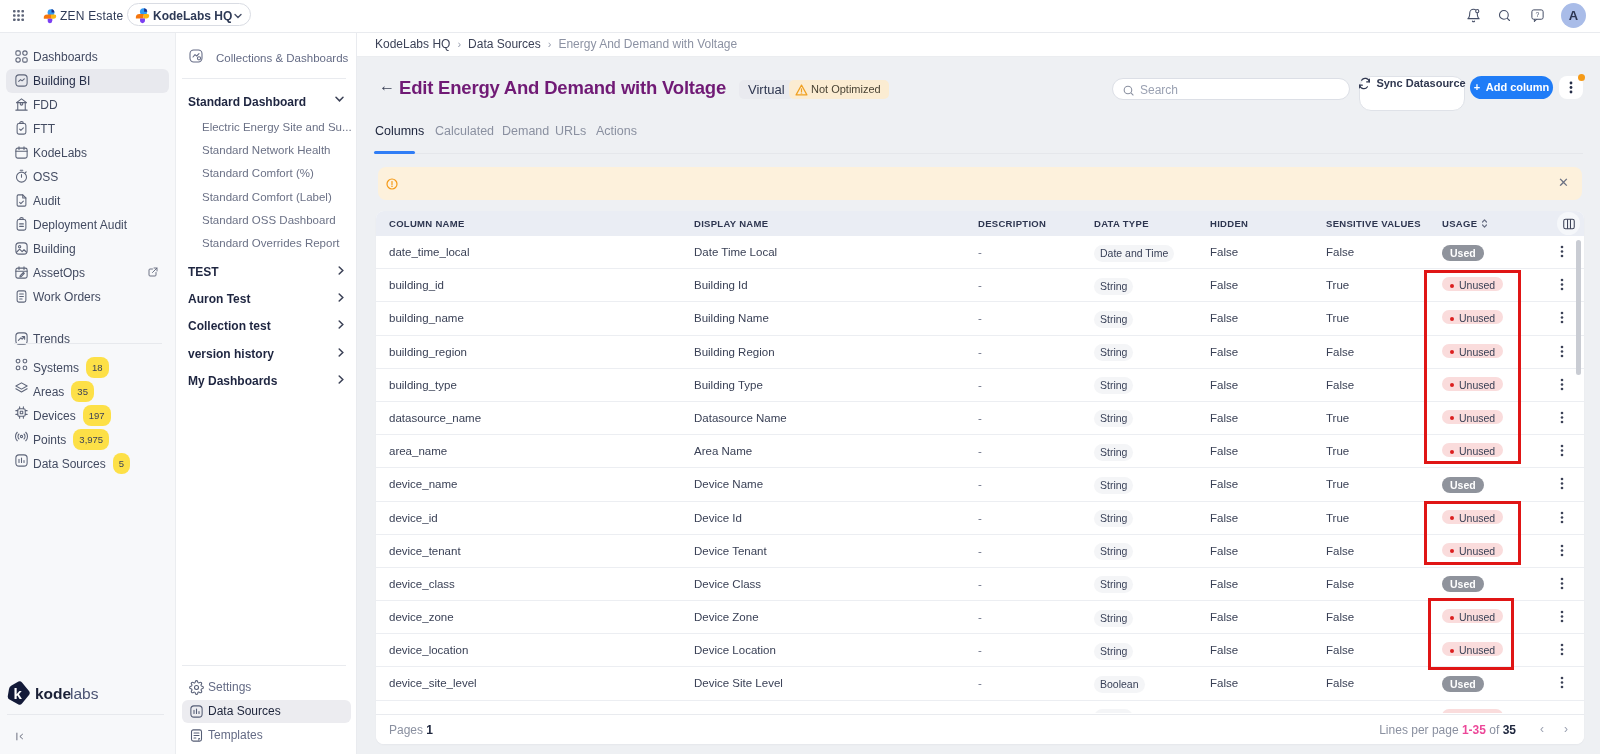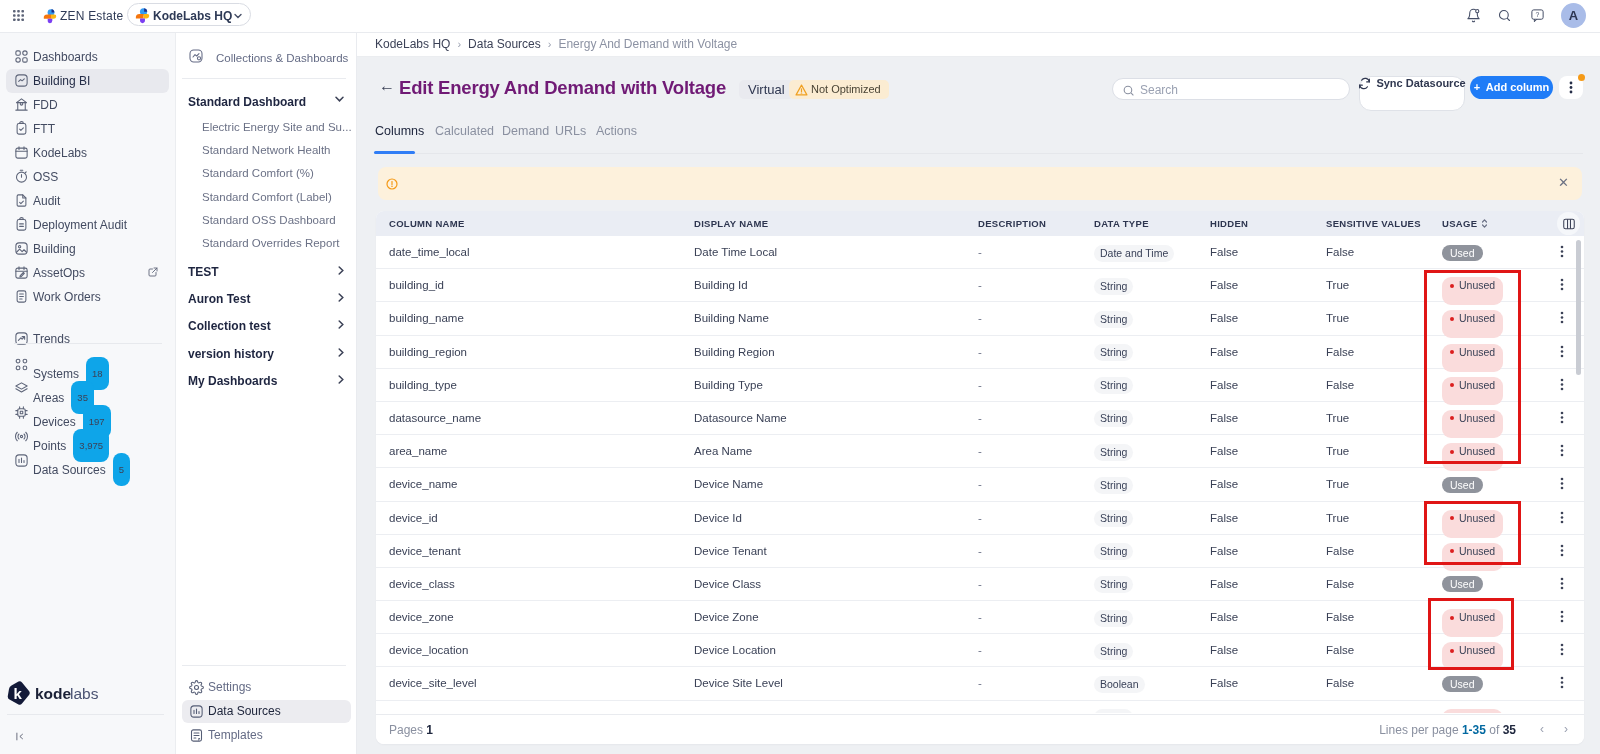--- a/index.html
+++ b/index.html
@@ -18,21 +18,21 @@
 .tbicon { position:absolute; top:8px; color:#454e66; }
 #avatar { position:absolute; left:1561px; top:3px; width:25px; height:25px; border-radius:50%; background:#a9bce8; text-align:center; line-height:25px; font-size:13px; font-weight:bold; color:#2c3552; }
 
 
 #sb1 { position:absolute; left:0; top:31px; width:176px; height:723px; background:#f7f8fa; border-right:1px solid #ebedf0; z-index:20; }
 .s1item { position:absolute; left:6px; width:163px; height:24px; }
 .s1item .ic { position:absolute; left:8px; top:4px; color:#5d6478; }
 .s1item .tx { position:absolute; left:27px; top:5px; font-size:12px; color:#434b61; white-space:nowrap; }
 .s1item.sel { background:#e8e9ee; border-radius:6px; }
 .s1item.sel .tx { color:#262e48; }
-.cbadge { display:inline-block; margin-left:7px; background:#0ea5e9; border-radius:8px; font-size:9.5px; color:#3c4257; padding:11px 6px; position:relative; top:-1px; }
+.cbadge { display:inline-block; margin-left:7px; background:#fde047; border-radius:8px; font-size:9.5px; color:#3c4257; padding:5px 6px; position:relative; top:-1px; }
 .s1div { position:absolute; left:14px; width:148px; border-top:1px solid #e7e9ed; }
 #klogo { position:absolute; left:7px; top:650px; }
 #collapse { position:absolute; left:15px; top:701px; color:#3c4257; }
 
 
 #sb2 { position:absolute; left:176px; top:31px; width:181px; height:723px; background:#fff; border-right:1px solid #e9ebef; z-index:20; }
 .s2head { position:absolute; left:12px; top:17px; color:#646b85; }
 .s2head .tx { position:absolute; left:28px; top:4px; font-size:11.5px; white-space:nowrap; color:#646b85; }
 .s2div { position:absolute; left:6px; width:164px; border-top:1px solid #e9ebef; }
 .s2bold { position:absolute; left:12px; width:158px; font-size:12px; font-weight:bold; color:#1e2540; white-space:nowrap; }
@@ -82,28 +82,28 @@
 .c { position:absolute; top:10px; font-size:11.5px; color:#3a4156; }
 .c1 { left:13px; }
 .c2 { left:318px; }
 .c3 { left:602px; color:#6b7186; }
 .c4 { left:718px; }
 .c5 { left:834px; }
 .c6 { left:950px; }
 .c7 { left:1066px; }
 .dot3 { position:absolute; left:1184px; top:9px; color:#3c4257; }
 .tbadge { display:inline-block; position:relative; top:-1.5px; background:#f4f5f7; border-radius:9px; height:17px; line-height:17px; padding:0 6px; font-size:10.5px; color:#394158; }
-.used { display:inline-block; position:relative; top:-1.5px; background:#8f939c; border-radius:9px; height:16px; line-height:16px; padding:0 8px; font-size:10.5px; font-weight:normal; color:#fff; }
-.unused { display:inline-block; position:relative; top:-2px; background:#fadcdc; border-radius:9px; height:28px; line-height:17px; padding:0 8px 0 17px; font-size:10.5px; color:#373f54; }
+.used { display:inline-block; position:relative; top:-1.5px; background:#8f939c; border-radius:9px; height:16px; line-height:16px; padding:0 8px; font-size:10.5px; font-weight:bold; color:#fff; }
+.unused { display:inline-block; position:relative; top:-2px; background:#fadcdc; border-radius:9px; height:14px; line-height:17px; padding:0 8px 0 17px; font-size:10.5px; color:#373f54; }
 .unused i { position:absolute; left:8px; top:6.5px; width:4px; height:4px; border-radius:50%; background:#db1f1f; }
 #pagebar { position:absolute; left:0; bottom:0; width:1208px; height:30px; background:#fff; border-top:1px solid #e9ebef; }
 #pagebar .l { position:absolute; left:13px; top:8px; font-size:12px; color:#8a90a0; }
 #pagebar .l b { color:#20283f; }
 #pagebar .r { position:absolute; right:68px; top:8px; font-size:12px; color:#8a90a0; }
-#pagebar .r .blue { color:#0369a1; font-weight:bold; }
+#pagebar .r .blue { color:#ec4899; font-weight:bold; }
 #pagebar .r b { color:#20283f; }
 #pagebar .pv { position:absolute; left:1164px; top:7px; color:#9aa0b0; font-size:12px; }
 #pagebar .nx { position:absolute; left:1188px; top:7px; color:#9aa0b0; font-size:12px; }
 #scrollthumb { position:absolute; left:1200px; top:29px; width:5px; height:135px; background:#c9ccd3; border-radius:3px; }
 #colicon { position:absolute; left:1181px; top:1px; width:23px; height:23px; background:#f5f7fa; border-radius:50%; color:#3c4257; }
 #colicon svg { margin:4.5px auto; }
 .redbox { position:absolute; border:3px solid #e01515; z-index:10; }
 </style>
 </head>
 <body>

